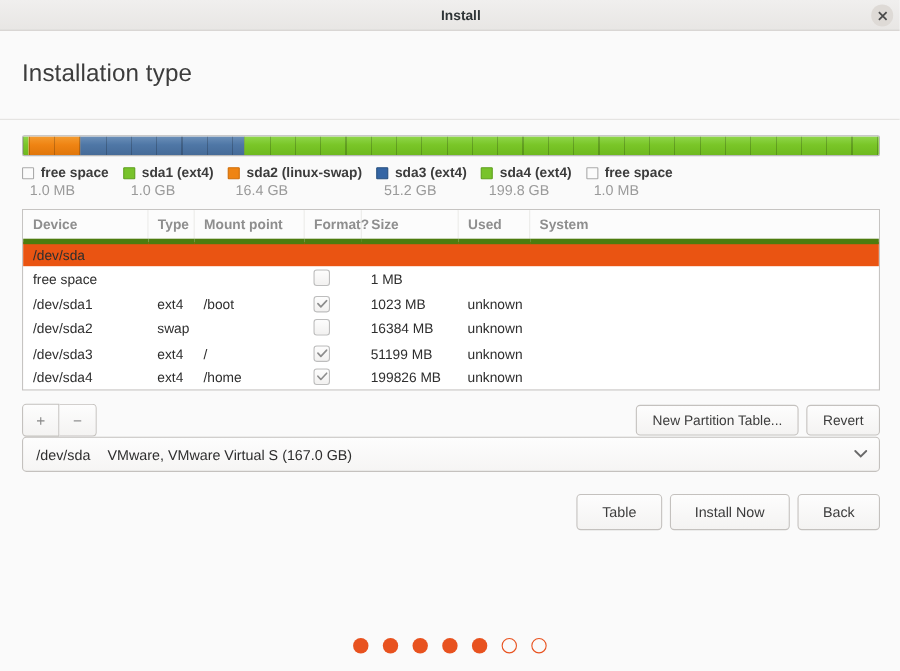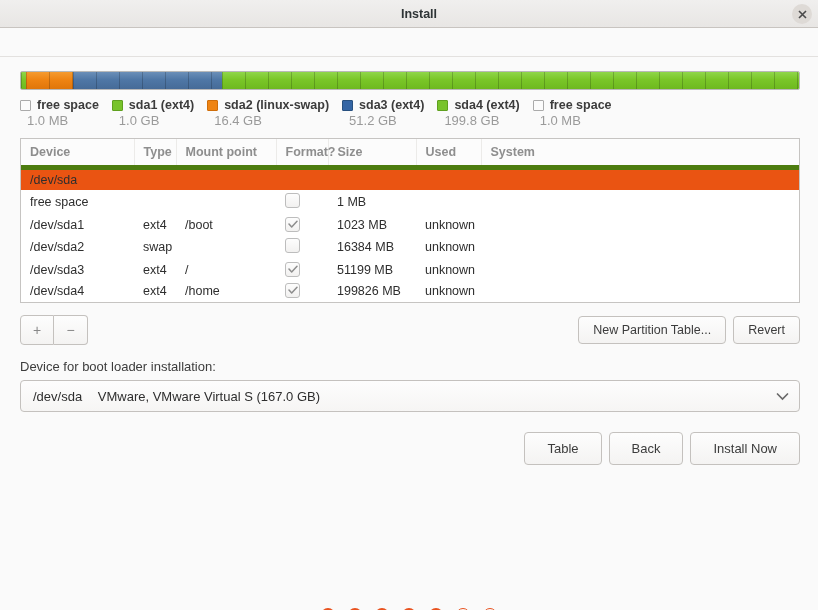--- a/index.html
+++ b/index.html
@@ -205,20 +205,21 @@
   <span id="title-text">Install</span>
   <div id="close-btn">
     <svg width="9" height="9" viewBox="0 0 9 9" aria-hidden="true">
       <path d="M1 1 L8 8 M8 1 L1 8" stroke="#4a4a4a" stroke-width="1.6" fill="none"></path>
     </svg>
   </div>
 </div>
 
 <div id="content">
 
+  <div id="page-title">Installation type</div>
   <div id="header-rule"></div>
 
   <div id="partbar-wrap">
     <div id="partbar">
         <div class="seg seg-green" title="sda1 (ext4)" style="width: 0.6%;"></div>
         <div class="seg seg-orange" title="sda2 (linux-swap)" style="width: 6.1%;"></div>
         <div class="seg seg-blue" title="sda3 (ext4)" style="width: 19.1%;"></div>
         <div class="seg seg-green" title="sda4 (ext4)" style="width: 74.2%;"></div>
       </div>
   </div>
@@ -359,37 +360,36 @@
     <div id="linked-group">
       <button class="btn" id="btn-add">+</button>
       <button class="btn" id="btn-remove">−</button>
     </div>
     <div id="right-group">
       <button class="btn">New Partition Table...</button>
       <button class="btn">Revert</button>
     </div>
   </div>
 
-  <div id="boot-label">Device for boot loader installation:</div>
   <div id="combo">
     <span id="combo-value">
       <span class="cv-dev">/dev/sda</span>
       <span>VMware, VMware Virtual S (167.0 GB)</span>
     </span>
     <span>
       <svg width="13" height="9" viewBox="0 0 13 9" aria-hidden="true">
         <path d="M1.5 2 L6.5 7 L11.5 2" stroke="#6a6a6a" stroke-width="1.7" fill="none" stroke-linecap="round"></path>
       </svg>
     </span>
   </div>
 
   <div id="actions">
     <button class="btn">Table</button>
+    <button class="btn">Install Now</button>
     <button class="btn">Back</button>
-    <button class="btn">Install Now</button>
   </div>
 
   <div id="dots">
       <div class="dot dot-filled"></div>
       <div class="dot dot-filled"></div>
       <div class="dot dot-filled"></div>
       <div class="dot dot-filled"></div>
       <div class="dot dot-filled"></div>
       <div class="dot dot-empty"></div>
       <div class="dot dot-empty"></div>

